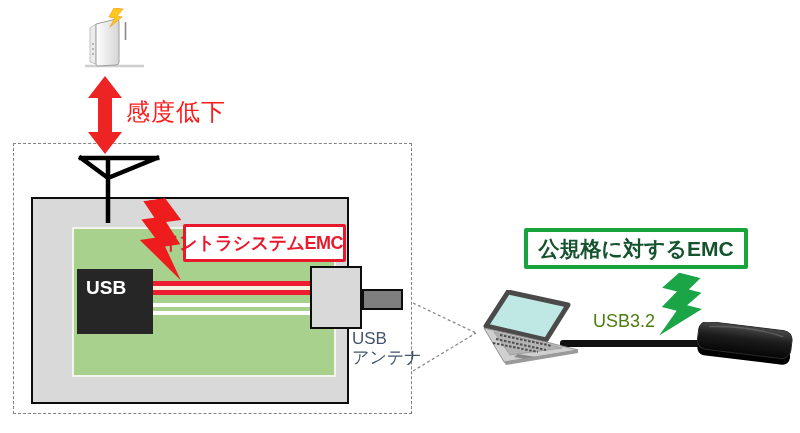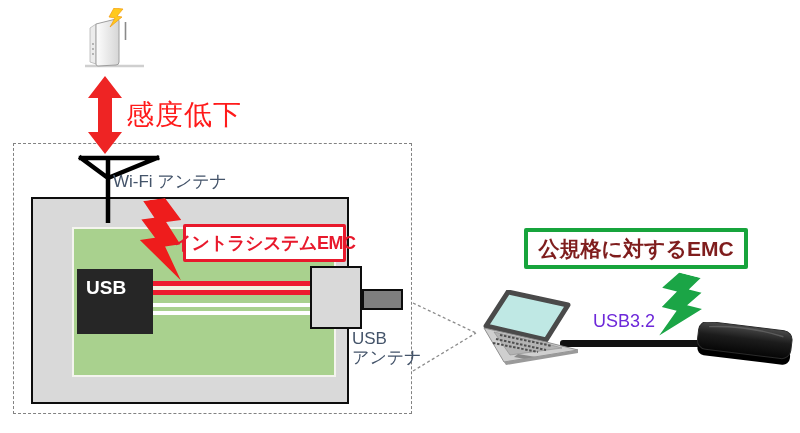--- a/index.html
+++ b/index.html
@@ -3,55 +3,55 @@
 <meta charset="utf-8">
 <style>
   html,body{margin:0;padding:0;background:#fff;}
   .canvas{position:relative;width:800px;height:433px;background:#ffffff;overflow:hidden;
           font-family:"Liberation Sans","DejaVu Sans",sans-serif;}
   .abs{position:absolute;}
 
   
   .router-svg{left:84px;top:8px;width:62px;height:60px;}
   .red-arrow-svg{left:88px;top:76px;width:34px;height:78px;}
-  .sensitivity-label{left:126px;top:96px;font-size:28px;font-weight:500;color:#ff1b1b;letter-spacing:1px;white-space:nowrap;}
+  .sensitivity-label{left:126px;top:96px;font-size:24px;font-weight:500;color:#ff1b1b;letter-spacing:1px;white-space:nowrap;}
 
   
   .dashed-box{left:13px;top:143px;width:399px;height:271px;border:1px dashed #828282;box-sizing:border-box;}
 
   
   .chassis-box{left:31px;top:197px;width:318px;height:207px;background:#d9d9d9;border:2px solid #0d0d0d;box-sizing:border-box;}
   .pcb-box{left:72px;top:227px;width:264px;height:150px;background:#a9d18e;border:2px solid #f4f4ee;box-sizing:border-box;}
   .antenna-svg{left:77px;top:153px;width:84px;height:70px;}
   .wifi-antenna-label{left:113px;top:170px;font-size:17px;color:#44546a;white-space:nowrap;}
   .red-bolt-svg{left:138px;top:199px;width:46px;height:84px;transform:rotate(-8deg);}
   .intra-emc-box{left:183px;top:224px;width:163px;height:38px;background:#ffffff;border:3px solid #e8192c;border-radius:2px;
-                 box-sizing:border-box;display:flex;align-items:center;justify-content:center;}
+                 box-sizing:border-box;display:flex;align-items:center;justify-content:flex-end;}
   .intra-emc-box span{font-size:18px;font-weight:700;color:#e8192c;letter-spacing:-0.5px;white-space:nowrap;}
   .usb-ic-box{left:77px;top:269px;width:76px;height:65px;background:#262626;box-sizing:border-box;padding:7px 0 0 9px;}
   .usb-ic-box div{font-size:19px;font-weight:700;color:#ffffff;line-height:1.25;}
   .trace{left:153px;width:158px;}
   .trace-red1{top:281px;height:5px;background:#ed1c2e;}
   .trace-gap{top:286px;height:4px;background:#f1f3e0;}
   .trace-red2{top:290px;height:5px;background:#ed1c2e;}
   .trace-white1{top:303px;height:4px;background:#ffffff;}
   .trace-white2{top:311px;height:4px;background:#ffffff;}
   .connector-body{left:310px;top:266px;width:52px;height:63px;background:#d9d9d9;border:2px solid #0d0d0d;box-sizing:border-box;}
   .connector-plug{left:362px;top:289px;width:41px;height:21px;background:#7f7f7f;border:2px solid #0d0d0d;box-sizing:border-box;}
   .usb-connector-label{left:352px;top:329px;font-size:17px;color:#44546a;line-height:1.12;}
 
   
   .callout-svg{left:0;top:0;width:800px;height:433px;pointer-events:none;}
 
   
   .public-emc-box{left:524px;top:228px;width:224px;height:41px;background:#ffffff;border:4px solid #17a43c;border-radius:2px;
                   box-sizing:border-box;display:flex;align-items:center;justify-content:center;}
-  .public-emc-box span{font-size:21px;font-weight:700;color:#7f1d1d;white-space:nowrap;}
+  .public-emc-box span{font-size:21px;font-weight:700;color:#14532d;white-space:nowrap;}
   .cable{left:560px;top:340px;width:148px;height:7px;background:#111111;border-radius:3px;}
-  .usb32-label{left:593px;top:311px;font-size:18px;color:#6d28d9;white-space:nowrap;}
+  .usb32-label{left:593px;top:311px;font-size:18px;color:#4d7c0f;white-space:nowrap;}
   .laptop-svg{left:478px;top:290px;width:104px;height:76px;}
   .drive-svg{left:694px;top:322px;width:102px;height:48px;}
   .green-bolt-svg{left:658px;top:274px;width:46px;height:66px;transform:rotate(14deg);}
 </style>
 </head>
 <body>
 
 <div class="canvas">
 
   <div class="abs dashed-box"></div>
@@ -80,21 +80,20 @@
   <div class="abs connector-body"></div>
   <div class="abs connector-plug"></div>
   <div class="abs usb-connector-label">
     <div>USB</div>
     <div>アンテナ</div>
   </div>
 
   <svg class="abs antenna-svg" viewBox="0 0 84 70">
     <path d="M4,5 H80 M4,5 L31,25 M80,5 L31,25 M31,5 V68" stroke="#000000" stroke-width="4.5" fill="none" stroke-linecap="square"></path>
   </svg>
-  <div class="abs wifi-antenna-label">Wi-Fi アンテナ</div>
 
   <svg class="abs callout-svg" viewBox="0 0 800 433">
     <line x1="413" y1="303" x2="476" y2="333" stroke="#8c8c8c" stroke-width="1.3" stroke-dasharray="3,2.5"></line>
     <line x1="413" y1="371" x2="476" y2="333" stroke="#8c8c8c" stroke-width="1.3" stroke-dasharray="3,2.5"></line>
   </svg>
 
   <svg class="abs router-svg" viewBox="0 0 62 60">
     <defs>
       <linearGradient id="grout" x1="0" y1="0" x2="1" y2="0">
         <stop offset="0" stop-color="#fdfdfd"></stop>

